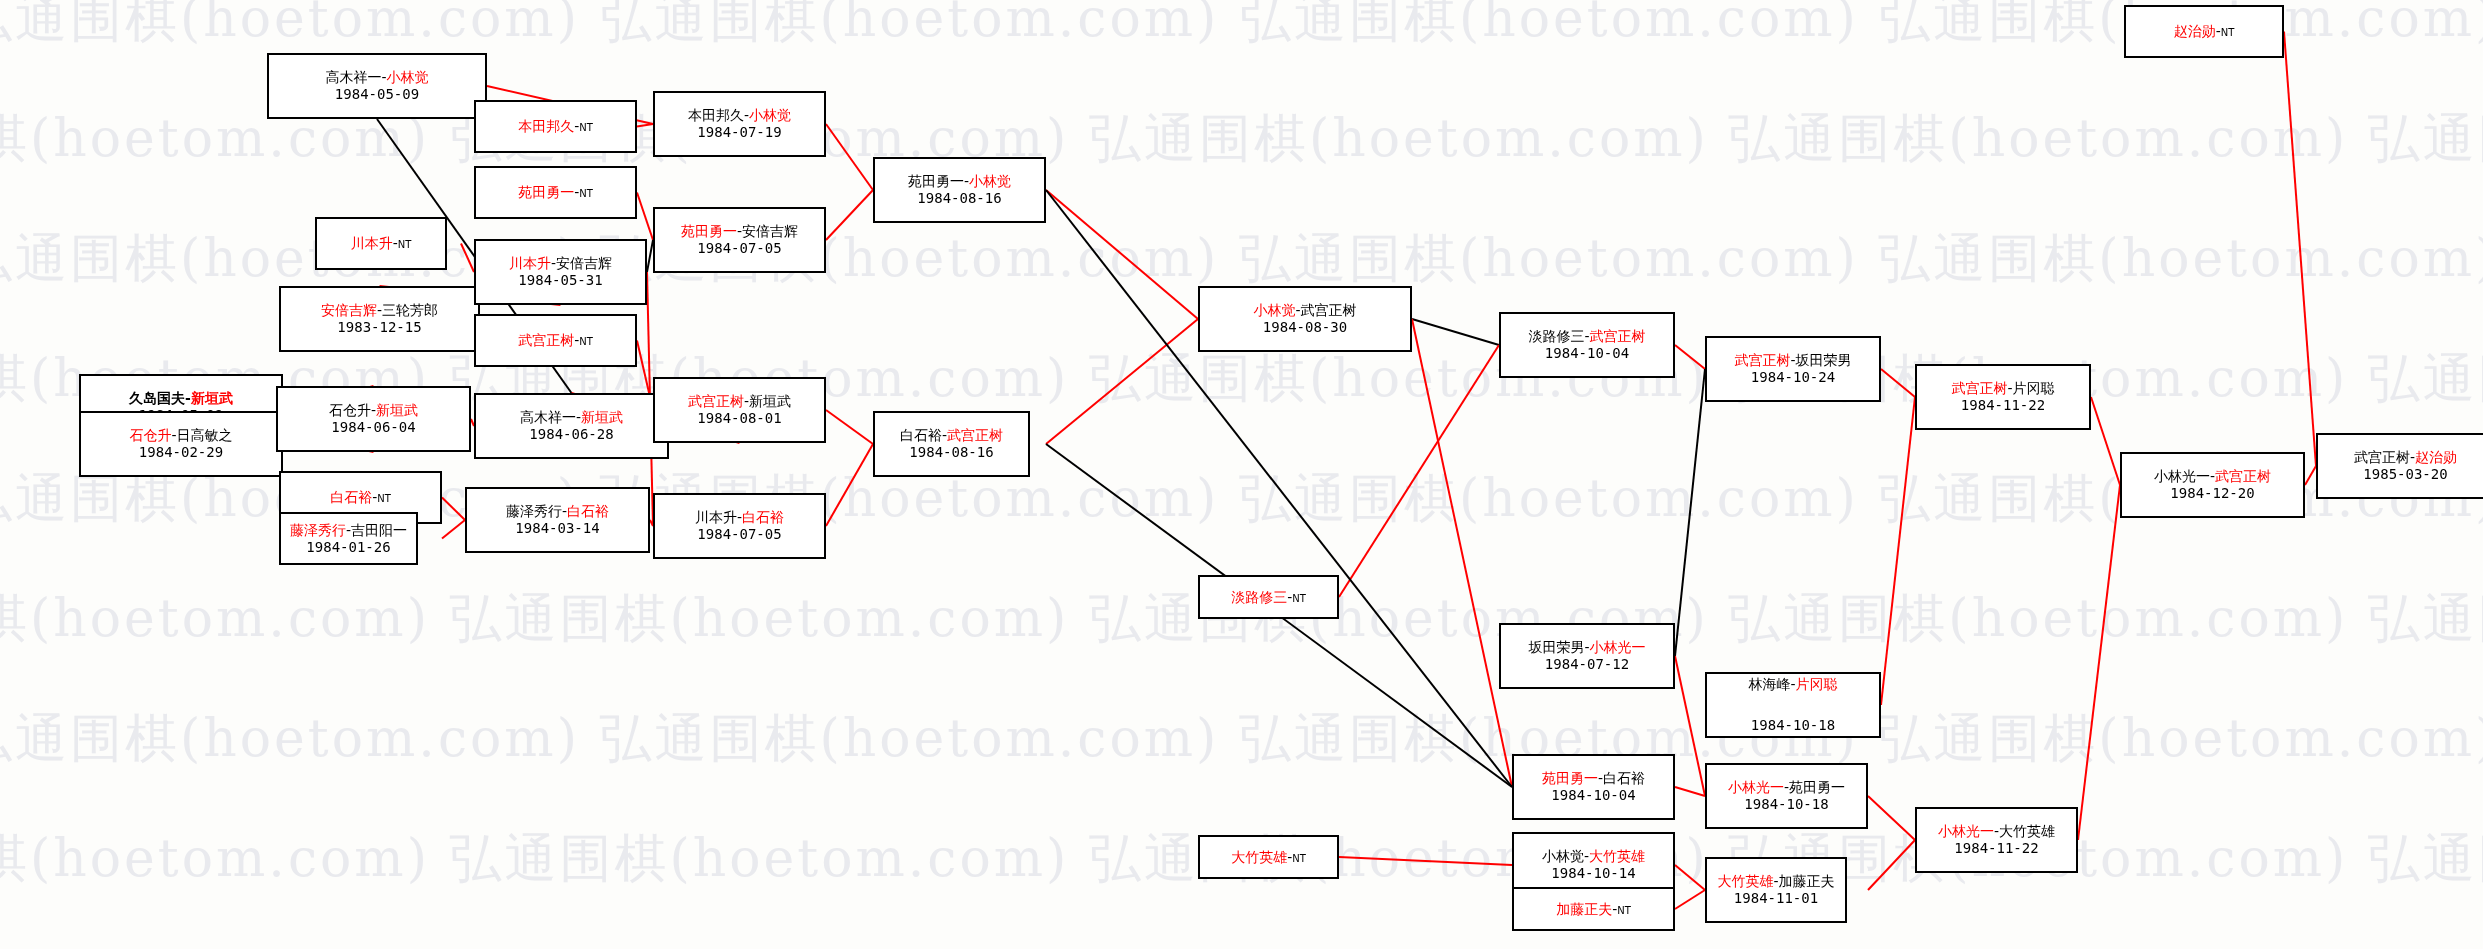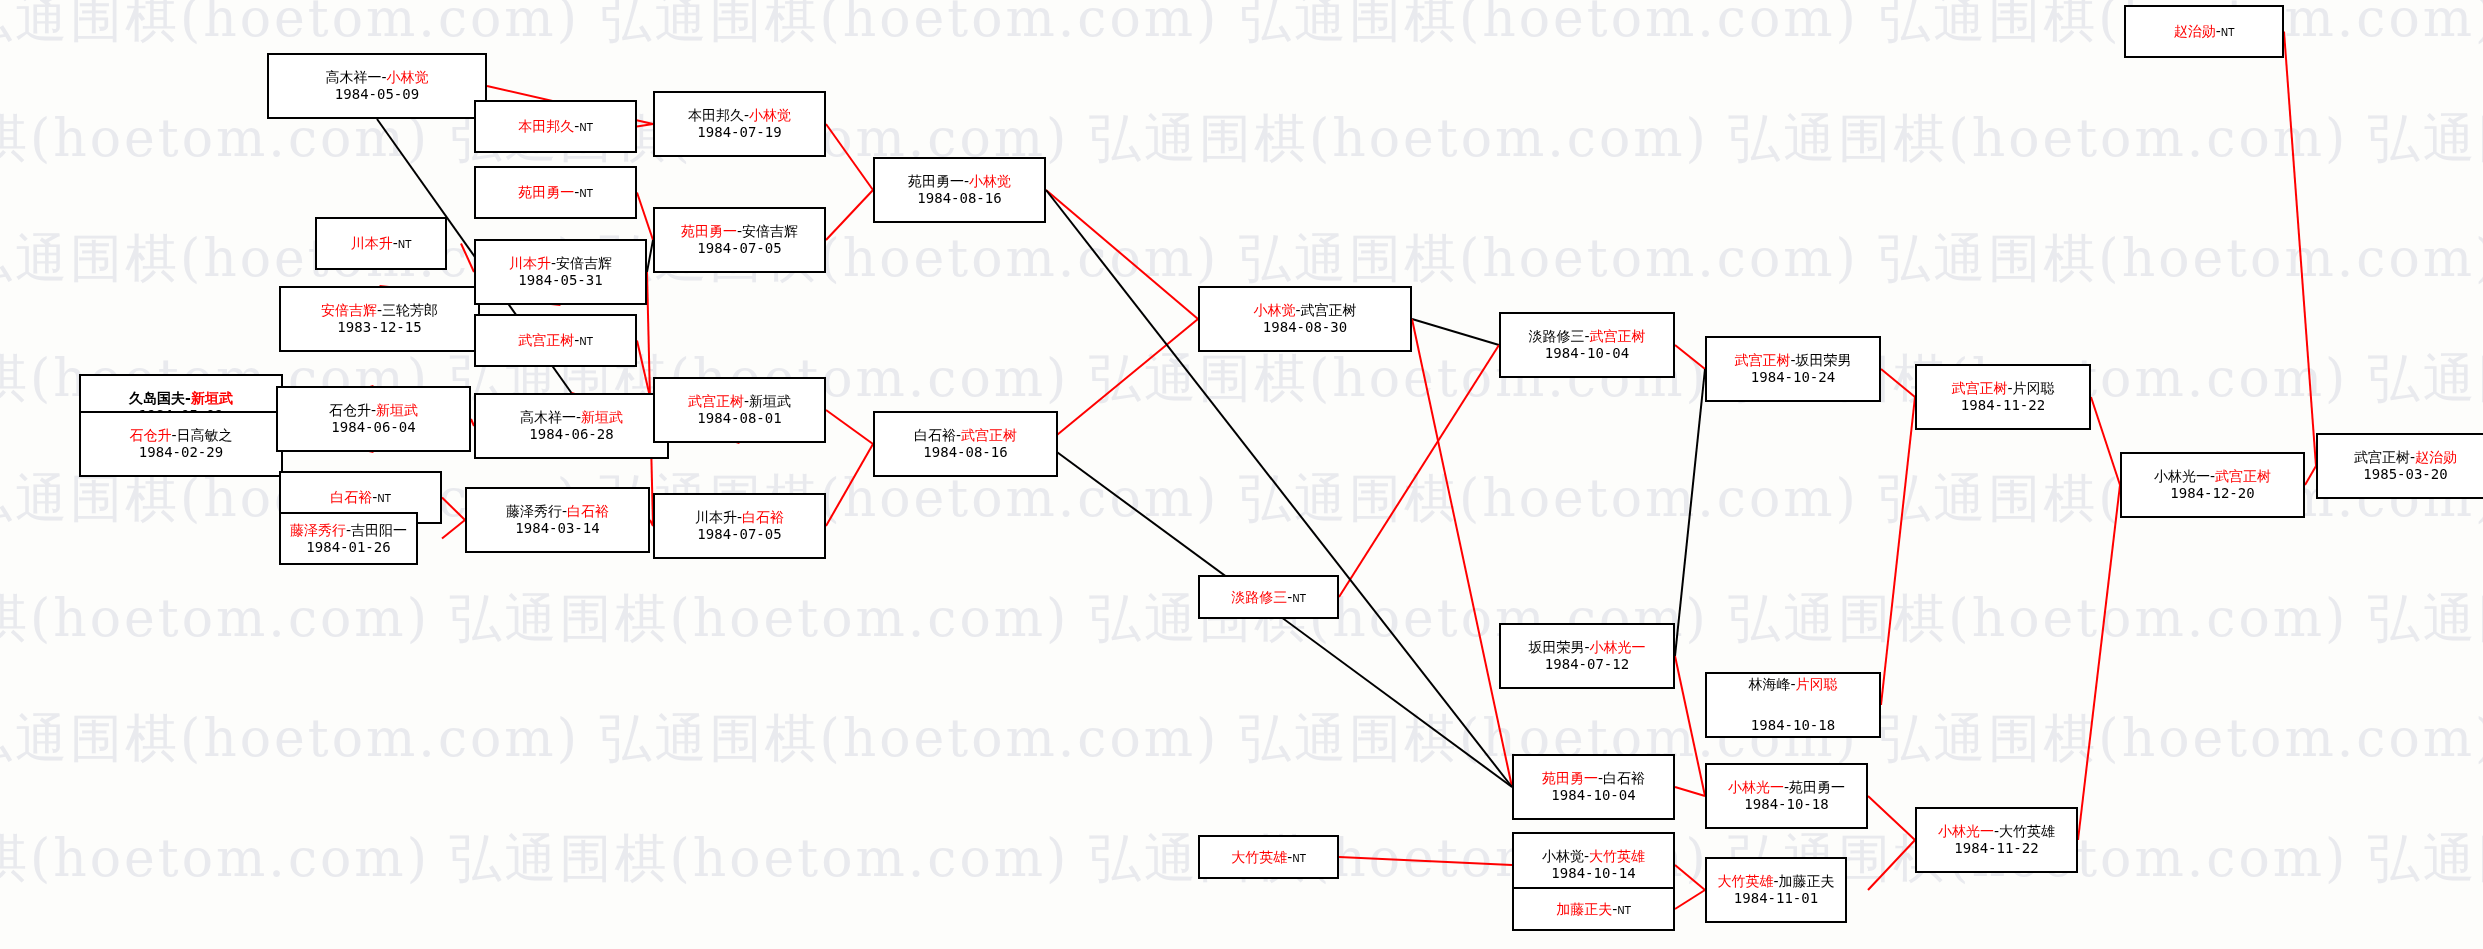--- a/index.html
+++ b/index.html
@@ -168,21 +168,21 @@
         <span class="dt">1984-06-04</span>
       </div>
       <div class="node" style="left: 474px; top: 393px; width: 195px; height: 66px;">
         <span class="ttl"><span class="pl">高木祥一</span><span class="sep">-</span><span class="pw">新垣武</span></span>
         <span class="dt">1984-06-28</span>
       </div>
       <div class="node" style="left: 653px; top: 377px; width: 173px; height: 66px;">
         <span class="ttl"><span class="pw">武宫正树</span><span class="sep">-</span><span class="pl">新垣武</span></span>
         <span class="dt">1984-08-01</span>
       </div>
-      <div class="node" style="left: 873px; top: 411px; width: 185px; height: 66px;">
+      <div class="node" style="left: 873px; top: 411px; width: 157px; height: 66px;">
         <span class="ttl"><span class="pl">白石裕</span><span class="sep">-</span><span class="pw">武宫正树</span></span>
         <span class="dt">1984-08-16</span>
       </div>
       <div class="node" style="left: 279px; top: 471px; width: 163px; height: 53px;">
         <span class="ttl"><span class="pw">白石裕</span><span class="sep">-</span><span class="nt">NT</span></span>
       </div>
       <div class="node" style="left: 279px; top: 512px; width: 139px; height: 53px;">
         <span class="ttl"><span class="pw">藤泽秀行</span><span class="sep">-</span><span class="pl">吉田阳一</span></span>
         <span class="dt">1984-01-26</span>
       </div>

